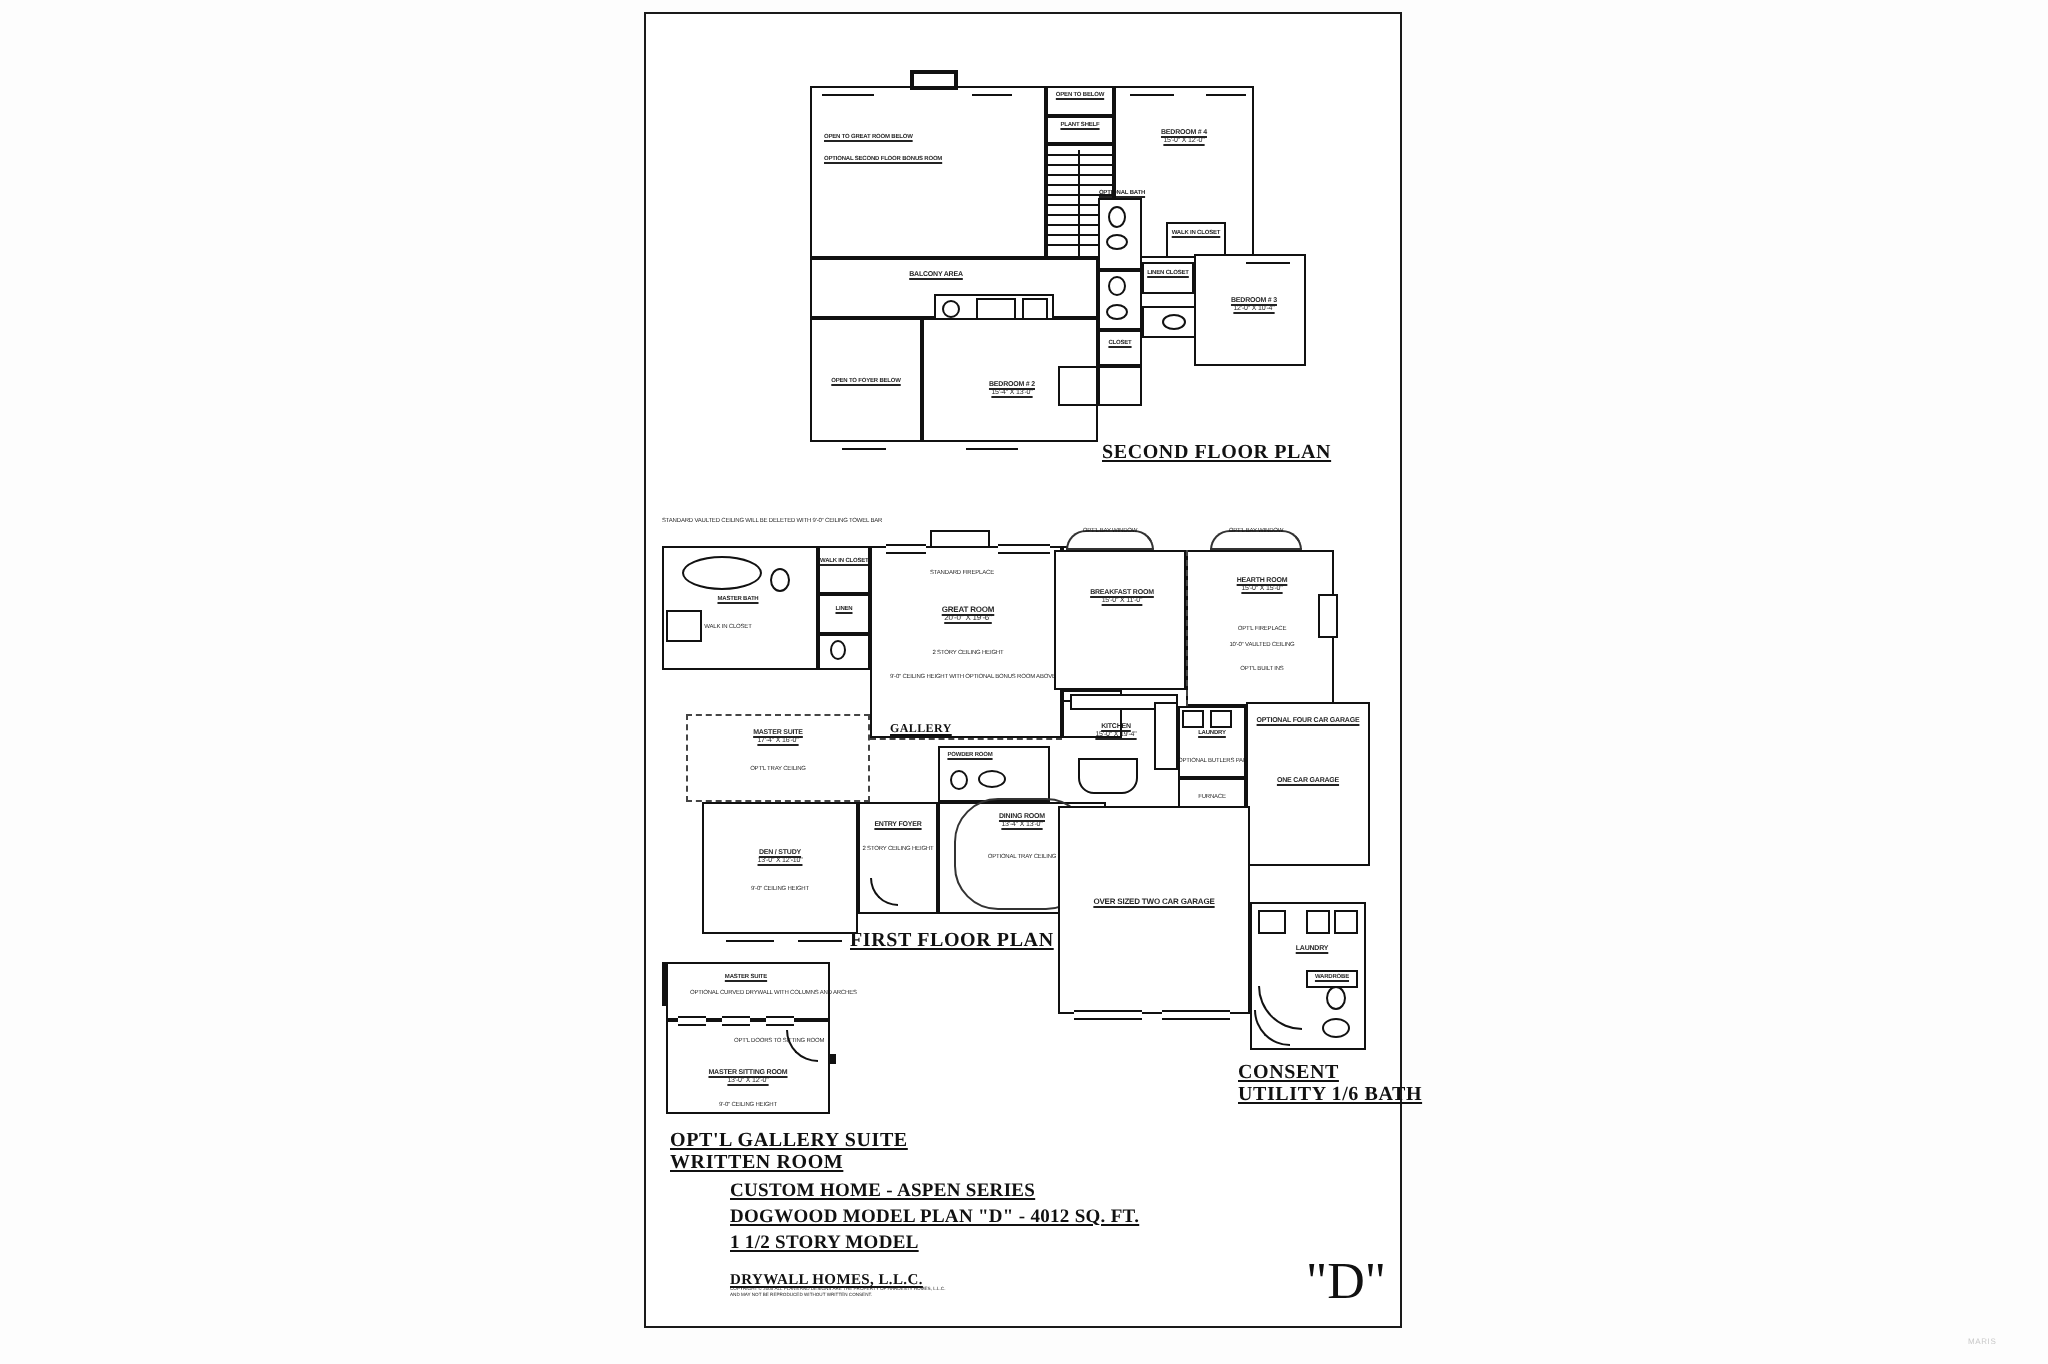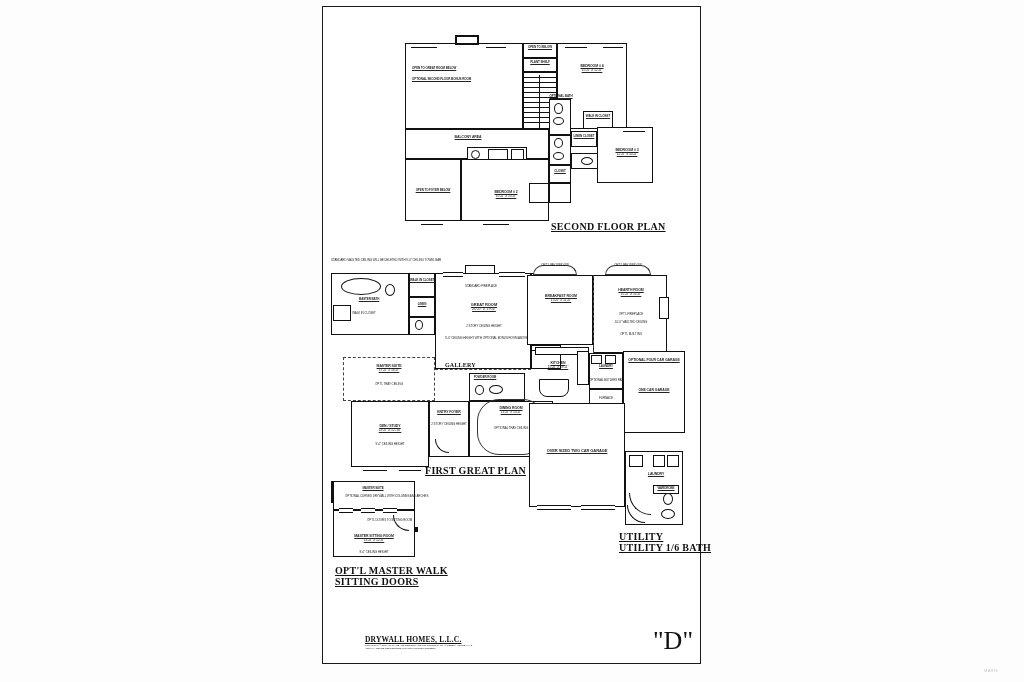--- a/index.html
+++ b/index.html
@@ -398,21 +398,21 @@
         <span class="note">OPTIONAL TRAY CEILING</span>
       </div>
 
       <div class="wall" style="left:206px;top:396px;width:96px;height:104px;"></div>
       <div class="lbl blur s4" style="left:212px;top:442px;width:84px;">
         <span class="nm">OVER SIZED TWO CAR GARAGE</span>
       </div>
       <div class="win" style="left:214px;top:498px;width:34px;height:3px;"></div>
       <div class="win" style="left:258px;top:498px;width:34px;height:3px;"></div>
 
-      <div class="caption cap9" style="left:102px;top:458px;">FIRST GREAT PLAN</div>
+      <div class="caption cap9" style="left:102px;top:458px;">FIRST FLOOR PLAN</div>
     </div>
 
     <div>
       <div class="wall" style="left:10px;top:474px;width:82px;height:76px;"></div>
       <div class="line linev" style="left:8px;top:474px;height:22px;"></div>
       <div class="lbl blur s3" style="left:22px;top:480px;width:56px;">
         <span class="nm">MASTER SUITE</span>
       </div>
       <div class="lbl blur s3" style="left:22px;top:488px;width:60px;">
         <span class="note">OPTIONAL CURVED DRYWALL WITH COLUMNS AND ARCHES</span>
@@ -427,45 +427,50 @@
       <div class="door" style="left:70px;top:508px;width:16px;height:16px;"></div>
       <div class="lbl blur s35" style="left:18px;top:528px;width:66px;">
         <span class="nm">MASTER SITTING ROOM</span>
         <span class="dim">13'-0" X 12'-0"</span>
       </div>
       <div class="lbl blur s3" style="left:18px;top:544px;width:66px;">
         <span class="note">9'-0" CEILING HEIGHT</span>
       </div>
       <div class="line linev" style="left:92px;top:520px;height:5px;width:3px;"></div>
 
-      <div class="caption cap9" style="left:12px;top:558px;">OPT'L MASTER WALK</div>
-      <div class="caption cap9" style="left:12px;top:569px;">SITTING DOORS</div>
+      <div class="caption cap9" style="left:12px;top:558px;">OPT'L GALLERY SUITE</div>
+      <div class="caption cap9" style="left:12px;top:569px;">WRITTEN ROOM</div>
     </div>
 
     <div>
       <div class="wall" style="left:302px;top:444px;width:58px;height:74px;"></div>
       <div class="fix" style="left:306px;top:448px;width:14px;height:12px;"></div>
       <div class="fix" style="left:330px;top:448px;width:12px;height:12px;"></div>
       <div class="fix" style="left:344px;top:448px;width:12px;height:12px;"></div>
       <div class="lbl blur s35" style="left:312px;top:466px;width:42px;">
         <span class="nm">LAUNDRY</span>
       </div>
       <div class="counter" style="left:330px;top:478px;width:26px;height:9px;"></div>
       <div class="lbl blur s3" style="left:330px;top:480px;width:26px;">
         <span class="nm">WARDROBE</span>
       </div>
       <div class="door" style="left:306px;top:486px;width:22px;height:22px;"></div>
       <div class="door" style="left:304px;top:498px;width:18px;height:18px;"></div>
       <div class="fix r" style="left:340px;top:486px;width:10px;height:12px;"></div>
       <div class="fix o" style="left:338px;top:502px;width:14px;height:10px;"></div>
 
-      <div class="caption cap9" style="left:296px;top:524px;">UTILITY</div>
+      <div class="caption cap9" style="left:296px;top:524px;">CONSENT</div>
       <div class="caption cap9" style="left:296px;top:535px;">UTILITY 1/6 BATH</div>
     </div>
 
+    <div class="titleblock">
+      <div class="tl">CUSTOM HOME - ASPEN SERIES</div>
+      <div class="tl">DOGWOOD MODEL PLAN "D" - 4012 SQ. FT.</div>
+      <div class="tl">1 1/2 STORY MODEL</div>
+    </div>
     <div class="firm">DRYWALL HOMES, L.L.C.</div>
     <div class="fineprint">COPYRIGHT © 2005  ALL PLANS AND DESIGNS ARE THE PROPERTY OF HARDESTY HOMES, L.L.C. AND MAY NOT BE REPRODUCED WITHOUT WRITTEN CONSENT.</div>
     <div class="planletter">"D"</div>
 
   </div>
 
   <div class="watermark">MARIS</div>
 </div>
 
 </body></html>

